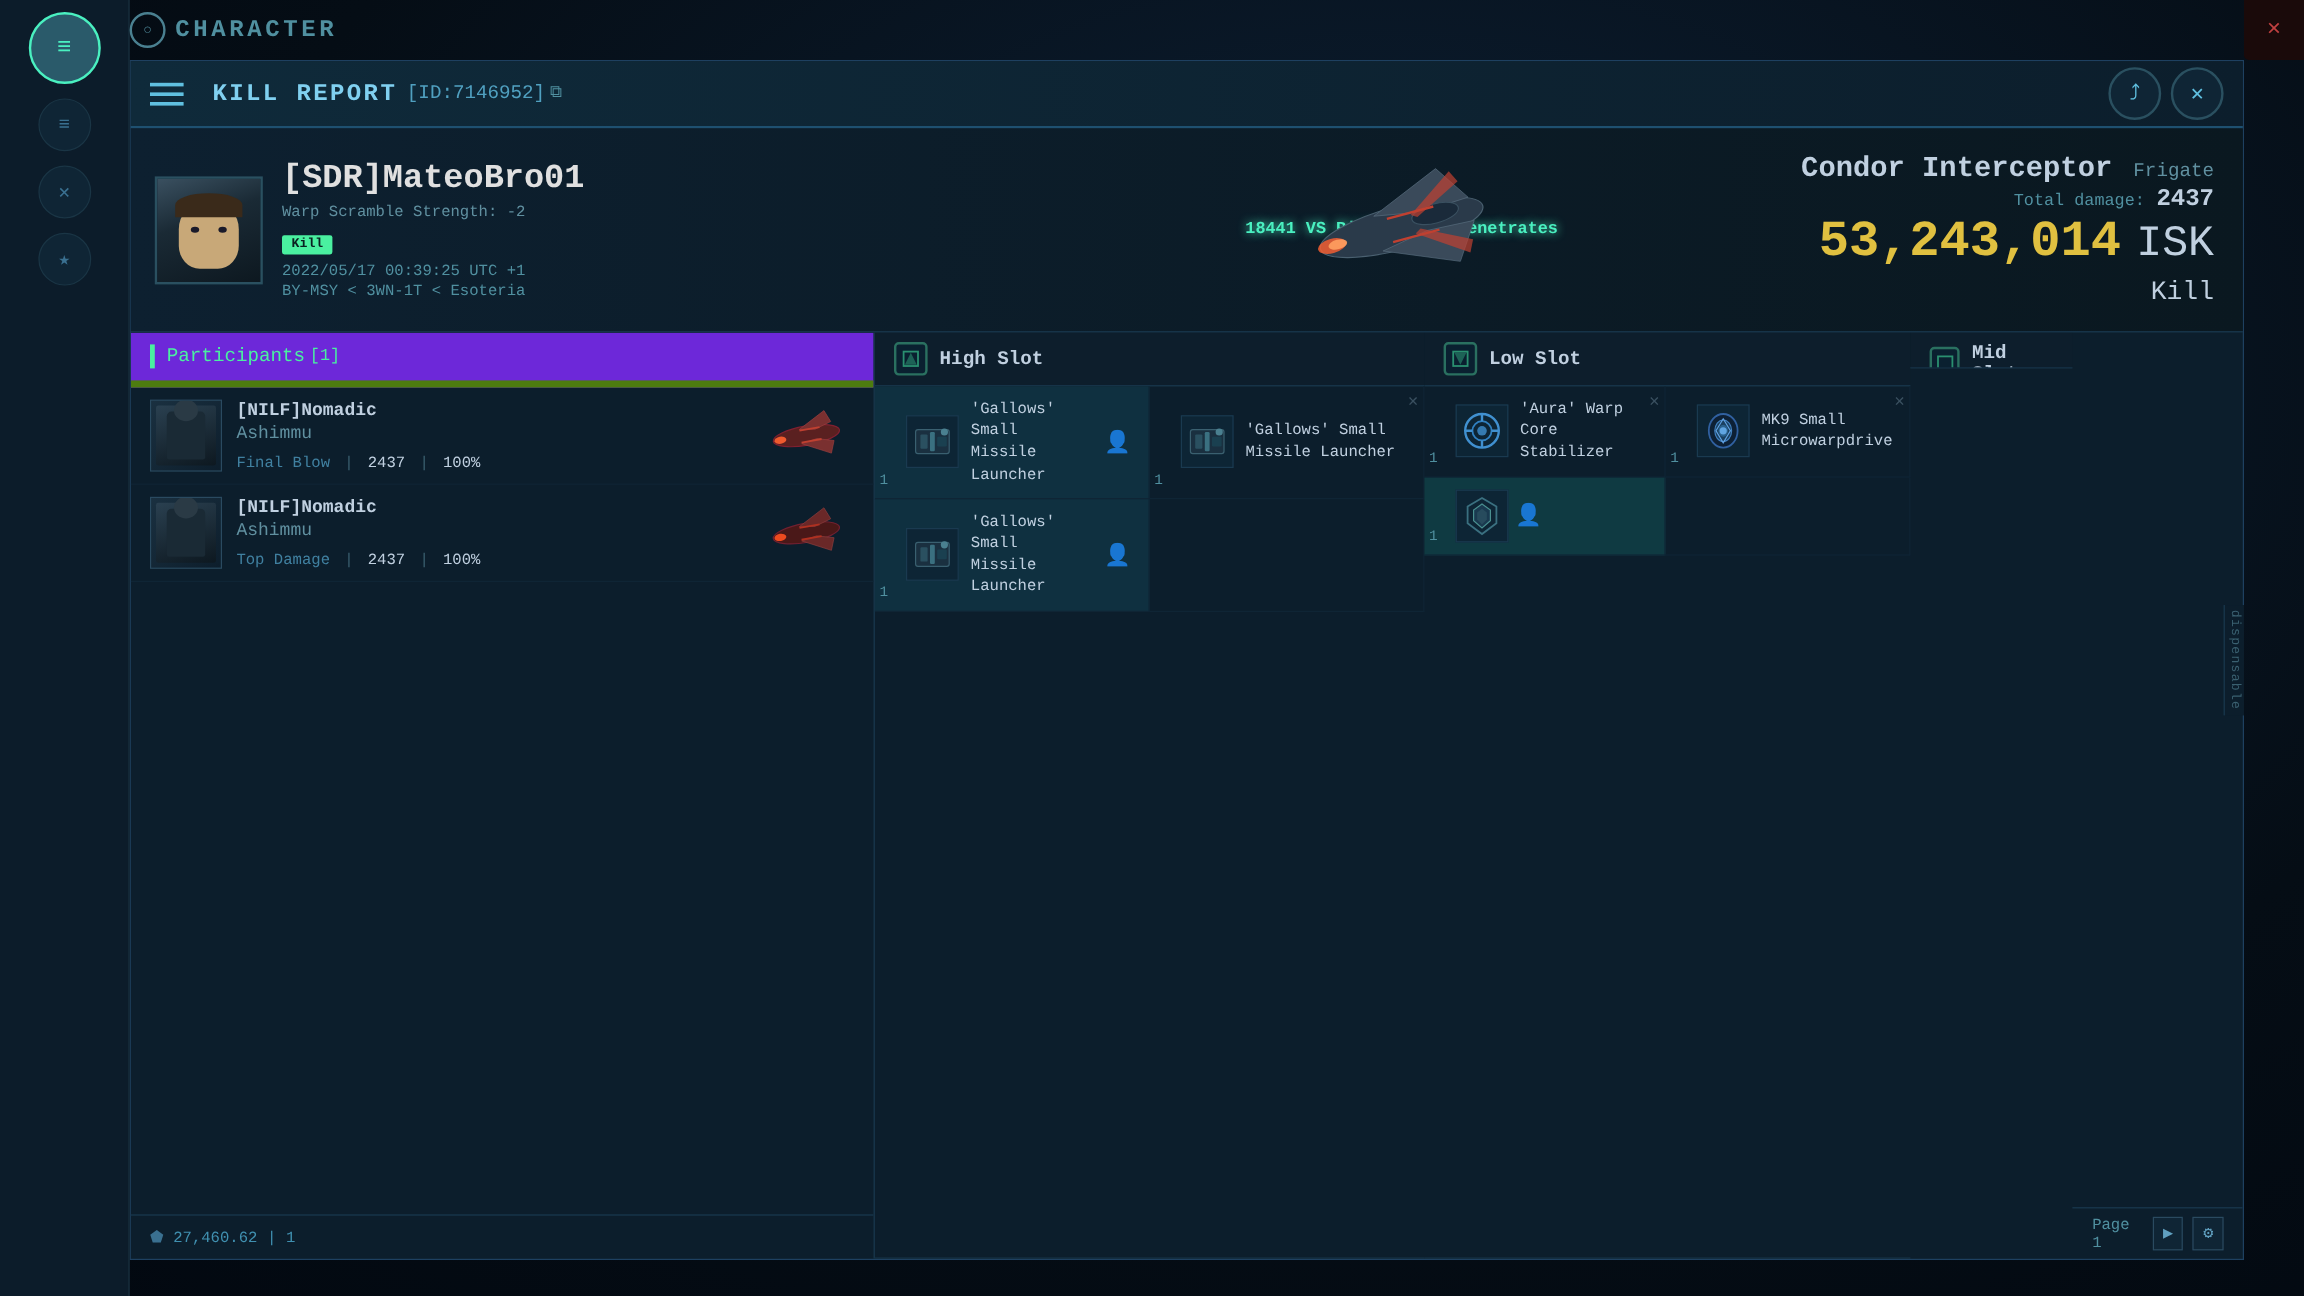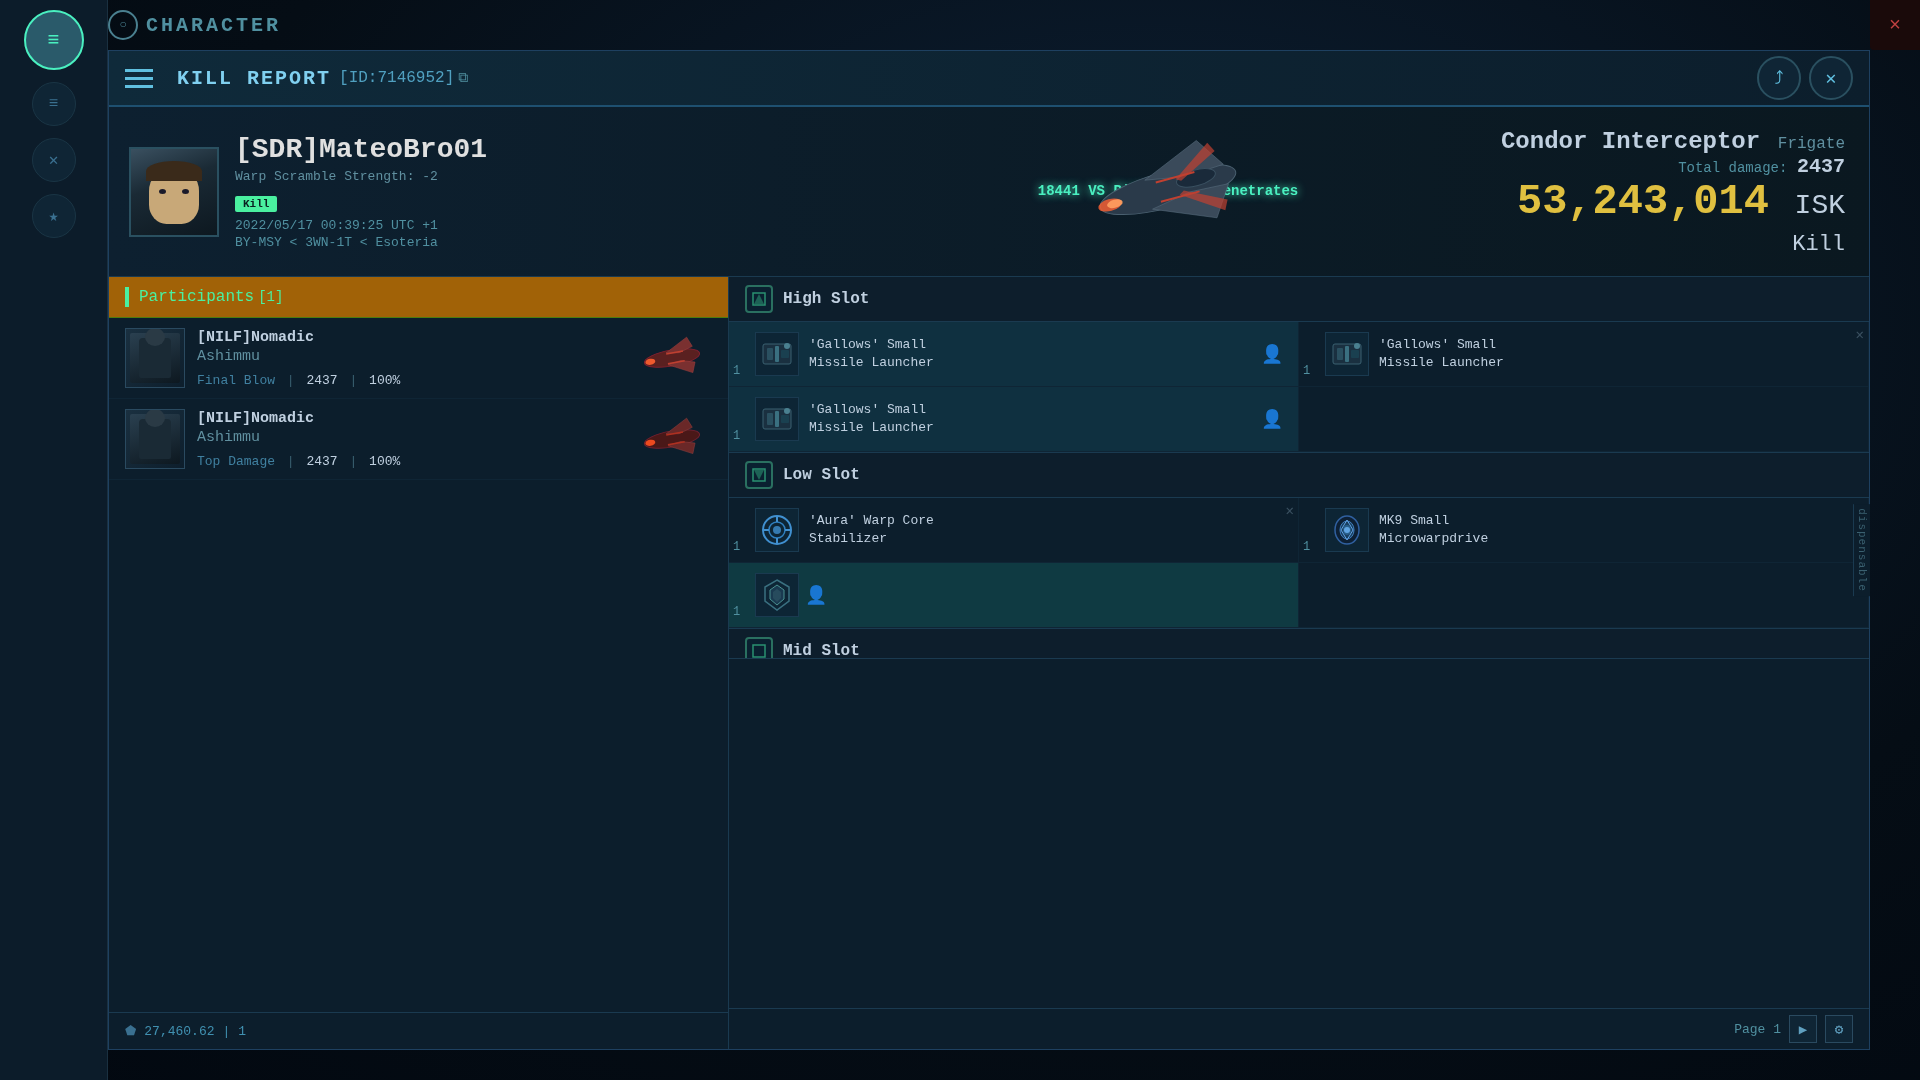--- a/index.html
+++ b/index.html
@@ -297,22 +297,22 @@
       font-weight: bold;
     }
     .isk-value {
       color: #e0c040;
       font-size: 42px;
       font-weight: bold;
       margin-top: 4px;
     }
     .isk-label {
       color: #c0d0e0;
-      font-size: 28px;
-      margin-left: 16px;
+      font-size: 36px;
+      margin-left: 3px;
     }
     .kill-type {
       color: #c0d0e0;
       font-size: 22px;
       margin-top: 6px;
       text-align: right;
     }
 
     
     .content-area {
@@ -328,22 +328,22 @@
       border-right: 1px solid #1a3a50;
       display: flex;
       flex-direction: column;
       overflow: hidden;
     }
 
     .section-header {
       display: flex;
       align-items: center;
       padding: 10px 16px;
-      border-bottom: 1px solid #4d7c0f;
-      background: #a16207;
+      border-bottom: 6px solid #4d7c0f;
+      background: #6d28d9;
     }
     .section-header-bar {
       width: 4px;
       height: 20px;
       background: #4af0a0;
       margin-right: 10px;
     }
     .section-title {
       color: #4af0a0;
       font-size: 16px;
@@ -454,21 +454,21 @@
       font-size: 13px;
       display: flex;
       align-items: center;
       gap: 8px;
     }
 
     
     .equipment-panel {
       flex: 1;
       display: flex;
-      flex-direction: column;
+      flex-direction: row;
       overflow: hidden;
     }
 
     .slot-section {
       border-bottom: 1px solid #1a3a50;
     }
 
     .slot-header {
       display: flex;
       align-items: center;

